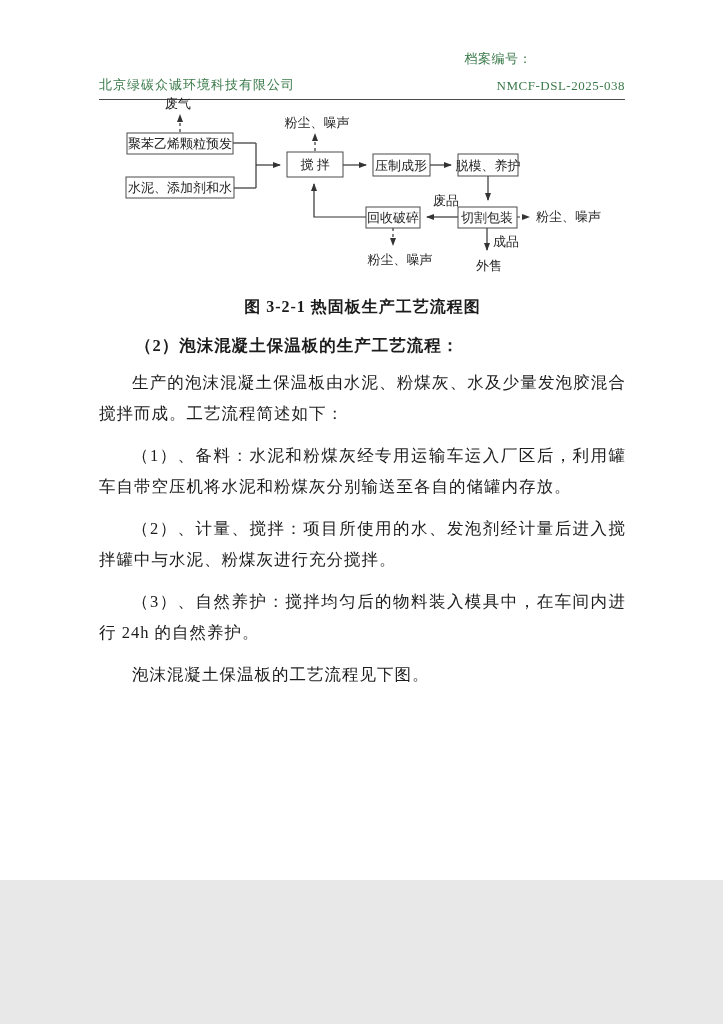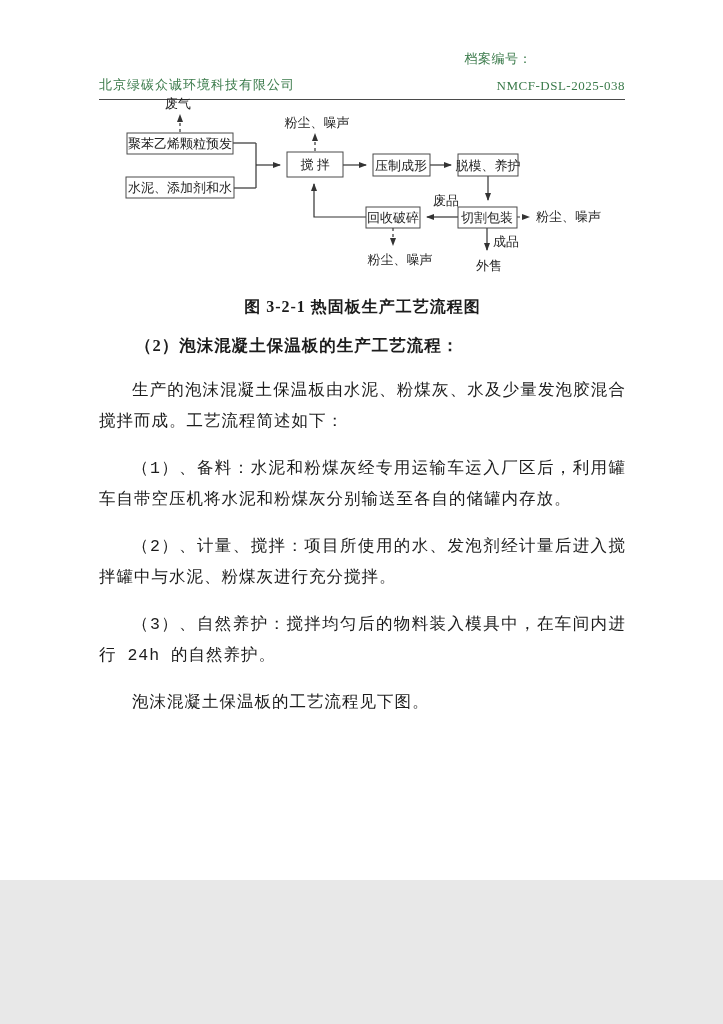--- a/index.html
+++ b/index.html
@@ -38,25 +38,24 @@
   .caption{
     text-align:center;font-weight:bold;font-size:16px;line-height:24px;
     margin:12px 0 14px 0;letter-spacing:1px;
   }
   .section-heading{
     font-weight:bold;font-size:16.5px;line-height:26px;
     margin:0 0 8px 0;padding-left:36px;letter-spacing:1px;
   }
   .para{
     font-size:16.5px;line-height:31px;
-    margin:16px 0 11px 0;
+    margin:8px 0 11px 0;
     text-indent:2em;
     text-align:justify;text-align-last:left;
     letter-spacing:1px;
-    font-family:Liberation Mono, monospace;
   }
   
   .footer{
     position:absolute;left:0;top:946px;width:723px;
     text-align:center;font-size:12px;color:#1f3864;letter-spacing:1px;padding-left:42px;
   }
 </style>
 </head>
 <body>
 

